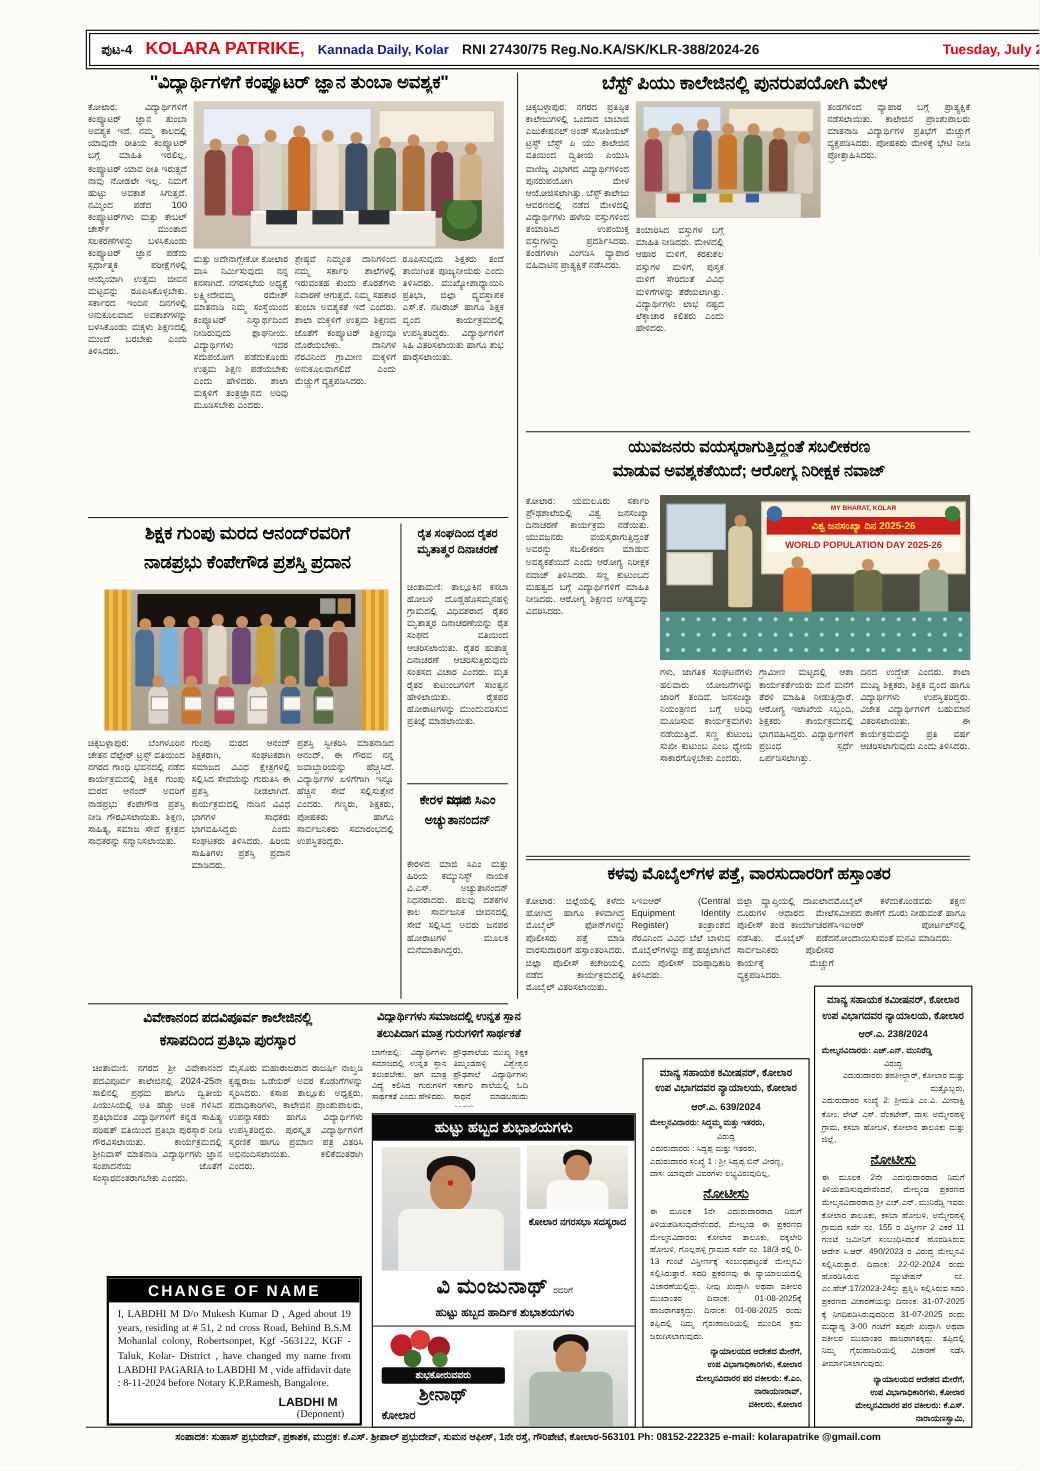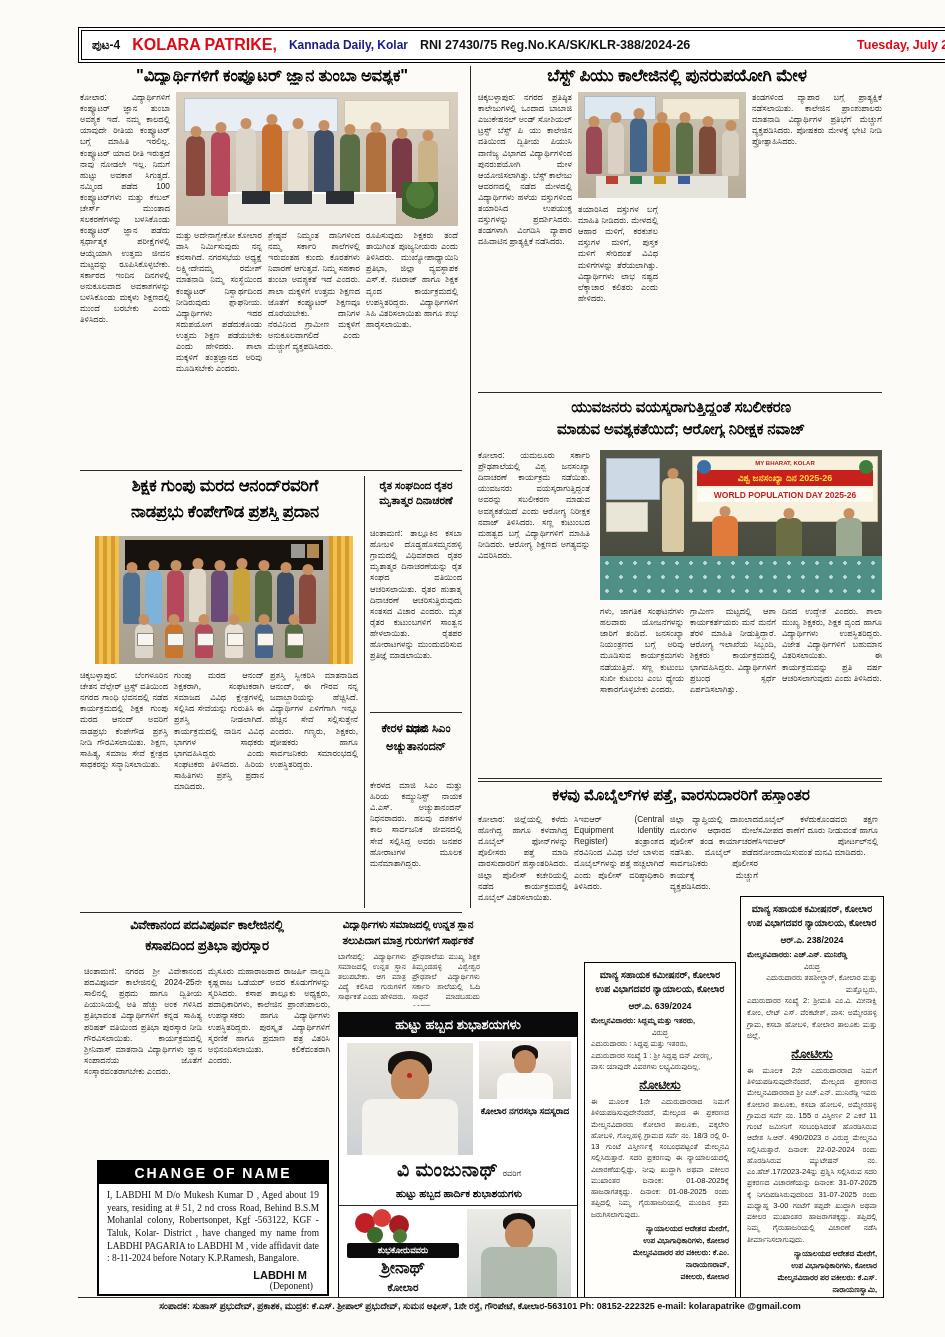--- a/index.html
+++ b/index.html
@@ -227,21 +227,21 @@
     </div>
     <div class="abs sub" style="left:0;top:174px;width:240px;font-size:10px">ಹುಟ್ಟು ಹಬ್ಬದ ಹಾರ್ದಿಕ ಶುಭಾಶಯಗಳು</div>
     <div class="abs hline" style="left:0;top:192px;width:240px"></div>
     <span class="flower" style="left:16px;top:200px;width:20px;height:20px;background:#c01f25"></span>
     <span class="flower" style="left:34px;top:196px;width:18px;height:18px;background:#d93a3a"></span>
     <span class="flower" style="left:50px;top:202px;width:20px;height:20px;background:#a81b20"></span>
     <span class="flower" style="left:28px;top:214px;width:16px;height:16px;background:#3c6b2c"></span>
     <span class="flower" style="left:54px;top:216px;width:14px;height:14px;background:#4c7c36"></span>
     <div class="abs" style="left:8px;top:230px;width:112px;background:#0c0c0c;color:#fff;font-weight:700;font-size:8.5px;text-align:center;padding:2px 0;border-radius:2px">ಶುಭಕೋರುವವರು</div>
     <div class="abs" style="left:8px;top:246px;width:112px;text-align:center;font-weight:700;font-size:16px">ಶ್ರೀನಾಥ್</div>
-    <div class="abs" style="left:8px;top:268px;width:112px;text-align:center;font-weight:700;font-size:10.5px">ಕೋಲಾರ</div>
+    <div class="abs" style="left:8px;top:268px;width:112px;text-align:left;font-weight:700;font-size:10.5px">ಕೋಲಾರ</div>
     <div class="portrait" style="left:128px;top:196px;width:104px;height:88px;background:linear-gradient(#ecebe6,#cfd5d0)">
       <span class="av-hair" style="top:4px;width:32px;height:18px"></span>
       <span class="av-head" style="top:10px;width:28px;height:30px"></span>
       <span class="av-body" style="top:38px;width:76px;height:50px;background:#aebbad"></span>
     </div>
   </div>
 
   <div class="abs notice-box" style="left:584px;top:962px;width:152px;height:336px">
     <div class="notice-h">ಮಾನ್ಯ ಸಹಾಯಕ ಕಮೀಷನರ್, ಕೋಲಾರ</div>
     <div class="notice-h">ಉಪ ವಿಭಾಗದವರ ನ್ಯಾಯಾಲಯ, ಕೋಲಾರ</div>

